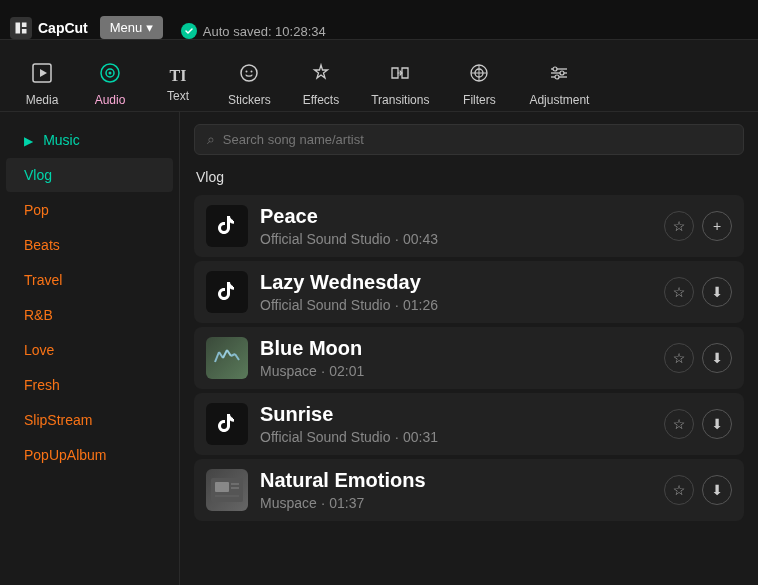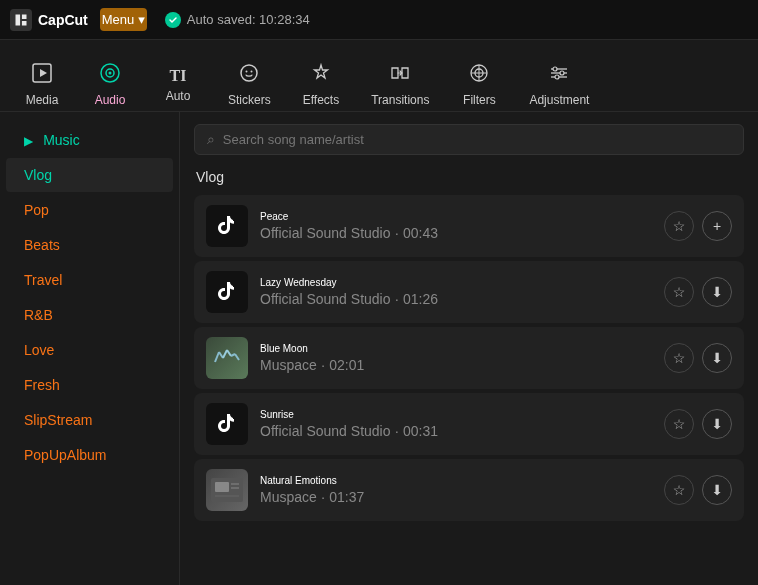--- a/index.html
+++ b/index.html
@@ -10,42 +10,42 @@
       width: 758px;
       height: 585px;
       overflow: hidden;
     }
 
     
     .top-bar {
       background: #111;
       height: 40px;
       display: flex;
-      align-items: center;
+      align-items: flex-end;
       padding: 0 10px;
       gap: 12px;
       border-bottom: 1px solid #2a2a2a;
     }
     .logo {
       display: flex;
       align-items: center;
       gap: 6px;
       color: #fff;
       font-weight: 600;
       font-size: 14px;
     }
     .logo-icon {
       width: 22px;
       height: 22px;
     }
     .menu-btn {
-      background: #a16207;
+      background: #737373;
       border: none;
       color: #fff;
-      padding: 4px 2px;
+      padding: 4px 10px;
       border-radius: 4px;
       font-size: 13px;
       cursor: pointer;
       display: flex;
       align-items: center;
       gap: 4px;
     }
     .autosave {
       display: flex;
       align-items: center;
@@ -223,22 +223,22 @@
       display: flex;
       align-items: center;
       justify-content: center;
       overflow: hidden;
     }
 
     .song-info {
       flex: 1;
     }
     .song-title {
-      font-size: 10px;
-      font-weight: 400;
+      font-size: 20px;
+      font-weight: 700;
       color: #fff;
       margin-bottom: 3px;
     }
     .song-meta {
       font-size: 14px;
       color: #888;
     }
 
     .song-actions {
       display: flex;
@@ -310,21 +310,21 @@
         <circle cx="11" cy="11" r="9" stroke="#00d4aa" stroke-width="1.5"></circle>
         <circle cx="11" cy="11" r="4" stroke="#00d4aa" stroke-width="1.5"></circle>
         <circle cx="11" cy="11" r="1.5" fill="#00d4aa"></circle>
       </svg>
     </span>
     <span class="nav-label">Audio</span>
   </div>
 
   <div class="nav-item">
     <span class="nav-icon" style="font-size:16px;font-weight:700;color:#ccc;font-family:serif;">TI</span>
-    <span class="nav-label">Auto</span>
+    <span class="nav-label">Text</span>
   </div>
 
   <div class="nav-item">
     <span class="nav-icon">
       <svg width="22" height="22" viewBox="0 0 22 22" fill="none">
         <circle cx="11" cy="11" r="8" stroke="#ccc" stroke-width="1.5"></circle>
         <path d="M8 13c0.5 1.5 5.5 1.5 6 0" stroke="#ccc" stroke-width="1.2" stroke-linecap="round"></path>
         <circle cx="8.5" cy="9.5" r="1" fill="#ccc"></circle>
         <circle cx="13.5" cy="9.5" r="1" fill="#ccc"></circle>
       </svg>

